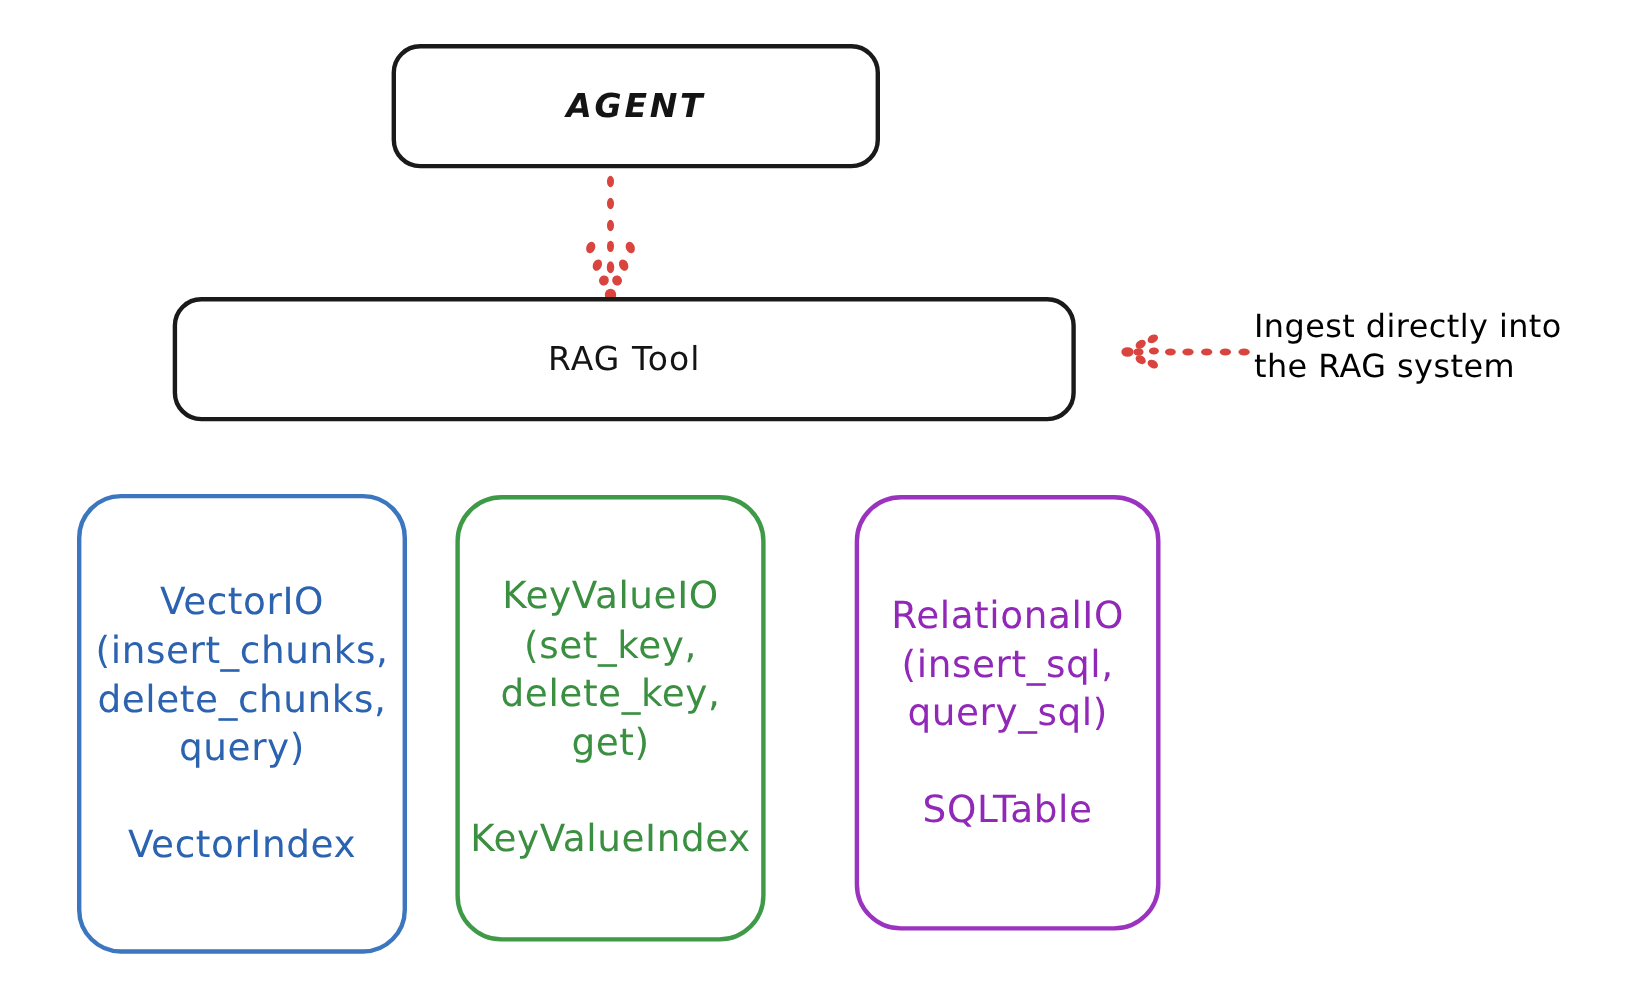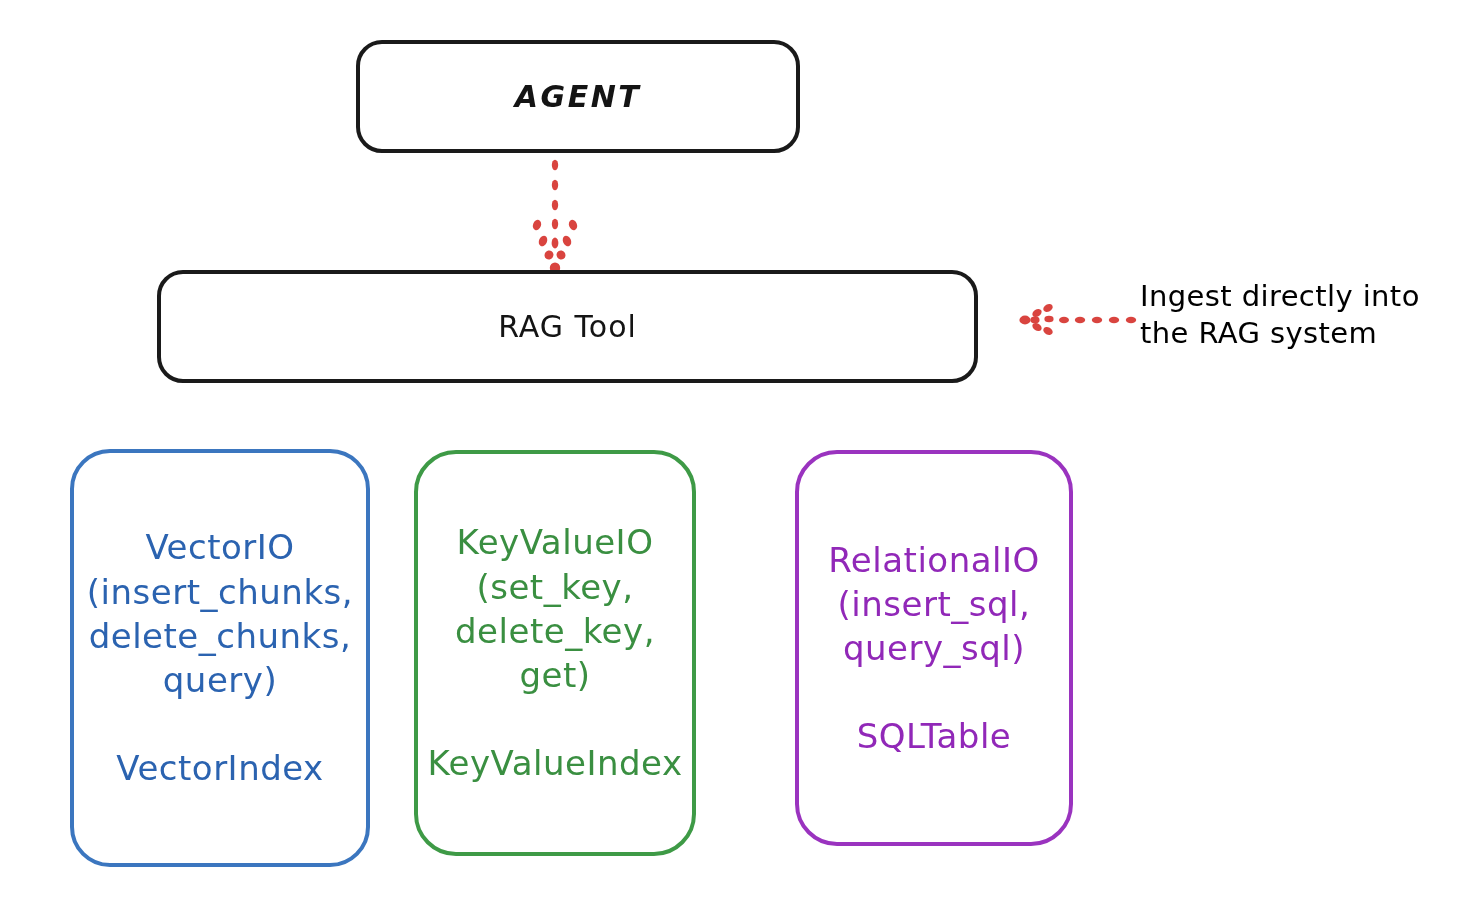--- a/index.html
+++ b/index.html
@@ -79,21 +79,21 @@
     left: 414px;
     top: 450px;
     width: 282px;
     height: 406px;
     border: 4px solid #3e9a46;
     border-radius: 42px;
   }
   #keyvalueio-box .node-label { color: #3a8f41; }
 
   #relationalio-box {
-    left: 795px;
+    left: 777px;
     top: 450px;
     width: 278px;
     height: 396px;
     border: 4px solid #9a33bf;
     border-radius: 42px;
   }
   #relationalio-box .node-label { color: #9128b8; }
 
   .store-label {
     font-size: 34px;

